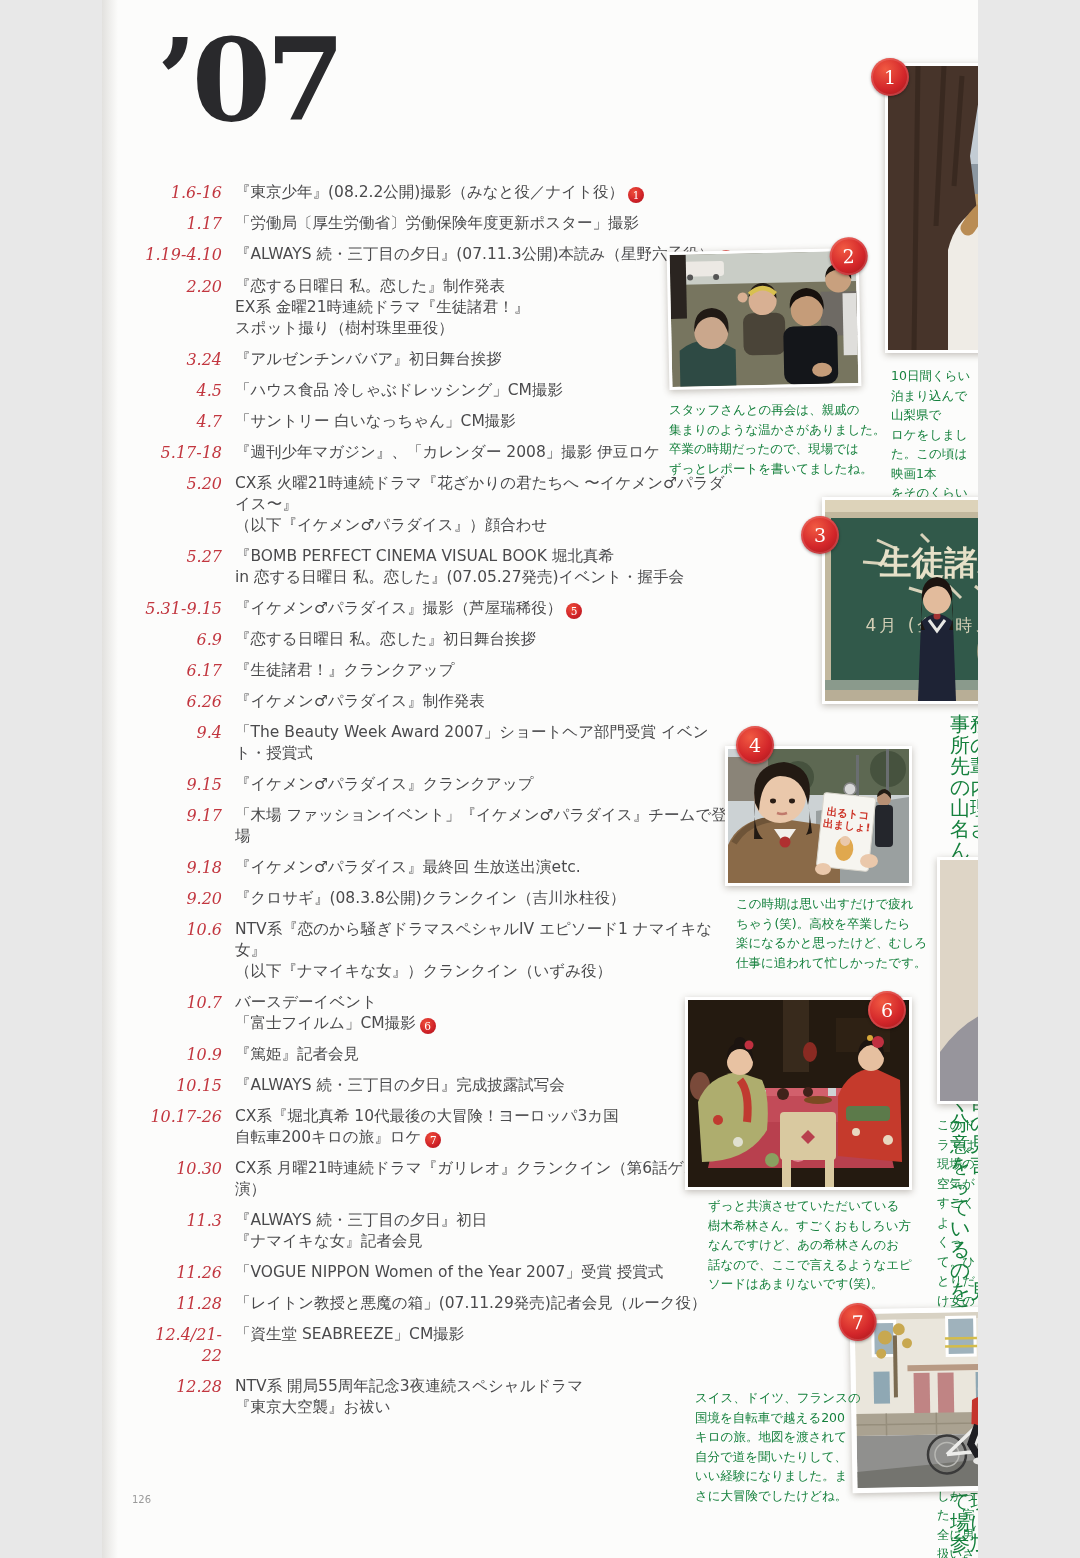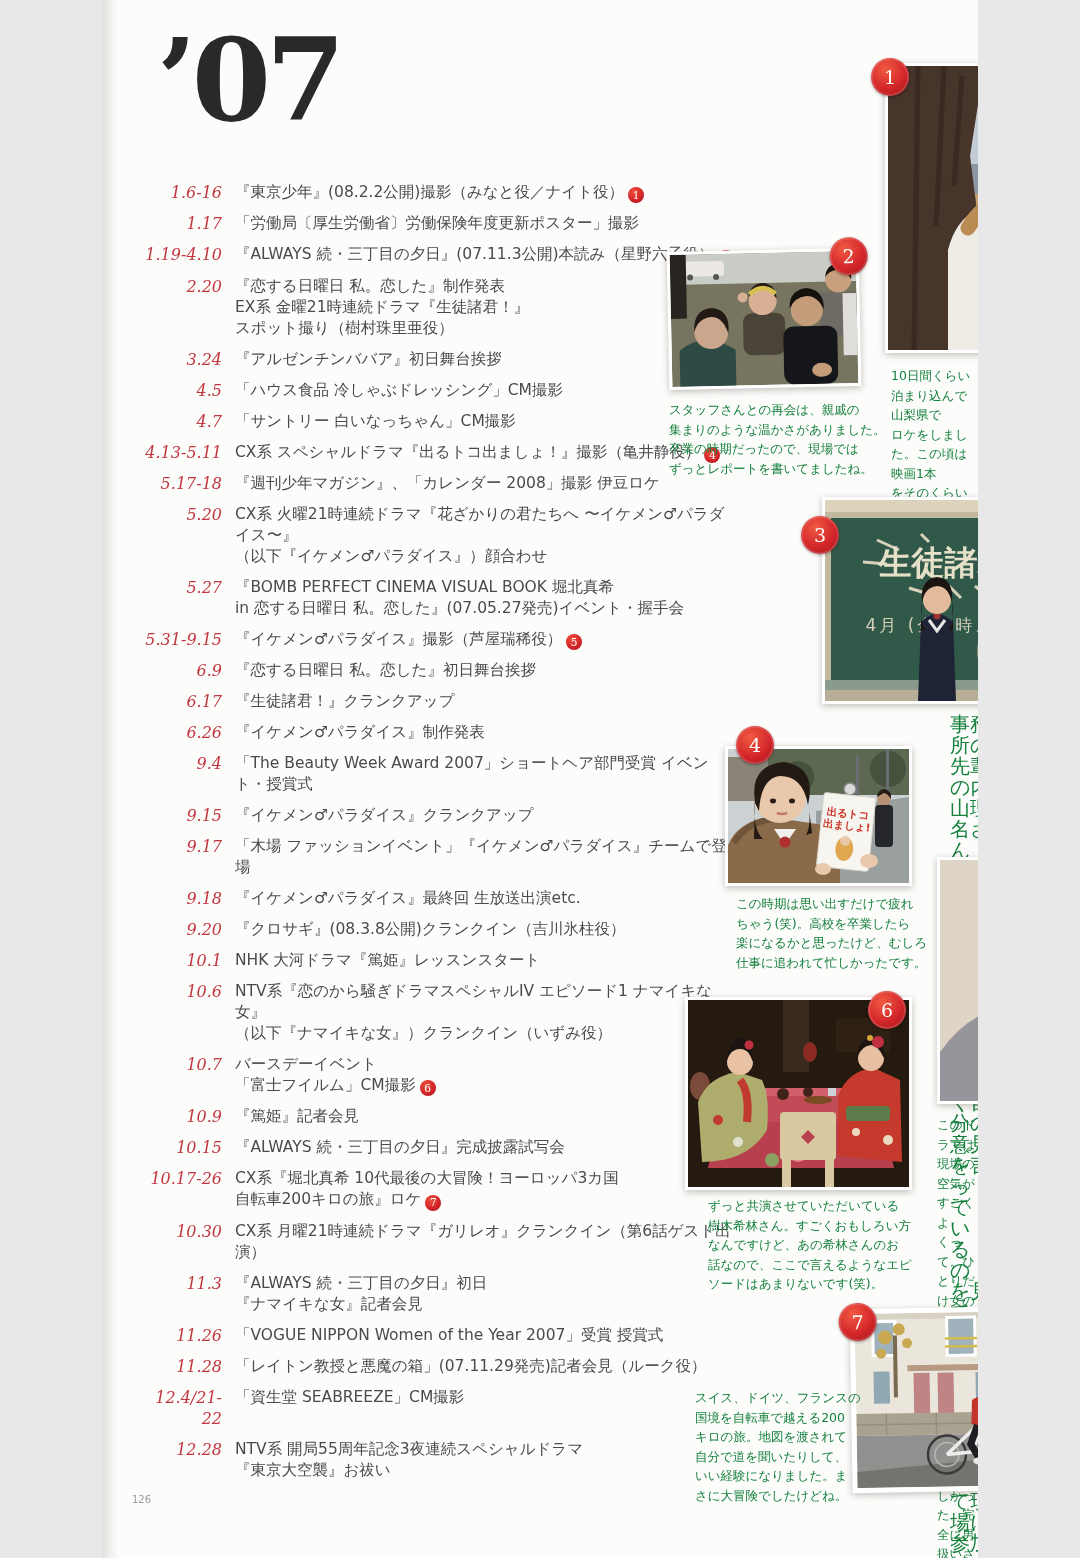--- a/index.html
+++ b/index.html
@@ -80,24 +80,20 @@
       </div>
       <div class="entry">
         <span class="date">4.5</span>
         <span class="etext">「ハウス食品 冷しゃぶドレッシング」CM撮影</span>
       </div>
       <div class="entry">
         <span class="date">4.7</span>
         <span class="etext">「サントリー 白いなっちゃん」CM撮影</span>
       </div>
       <div class="entry">
-        <span class="date">4.13-5.11</span>
-        <span class="etext">CX系 スペシャルドラマ『出るトコ出ましょ！』撮影（亀井静役）<span class="mini-badge">4</span></span>
-      </div>
-      <div class="entry">
         <span class="date">5.17-18</span>
         <span class="etext">『週刊少年マガジン』、「カレンダー 2008」撮影 伊豆ロケ</span>
       </div>
       <div class="entry">
         <span class="date">5.20</span>
         <span class="etext">CX系 火曜21時連続ドラマ『花ざかりの君たちへ 〜イケメン♂パラダイス〜』
 （以下『イケメン♂パラダイス』）顔合わせ</span>
       </div>
       <div class="entry">
         <span class="date">5.27</span>
@@ -132,24 +128,20 @@
         <span class="date">9.17</span>
         <span class="etext">「木場 ファッションイベント」『イケメン♂パラダイス』チームで登場</span>
       </div>
       <div class="entry">
         <span class="date">9.18</span>
         <span class="etext">『イケメン♂パラダイス』最終回 生放送出演etc.</span>
       </div>
       <div class="entry">
         <span class="date">9.20</span>
         <span class="etext">『クロサギ』(08.3.8公開)クランクイン（吉川氷柱役）</span>
-      </div>
-      <div class="entry">
-        <span class="date">10.1</span>
-        <span class="etext">NHK 大河ドラマ『篤姫』レッスンスタート</span>
       </div>
       <div class="entry">
         <span class="date">10.6</span>
         <span class="etext">NTV系『恋のから騒ぎドラマスペシャルIV エピソード1 ナマイキな女』
 （以下『ナマイキな女』）クランクイン（いずみ役）</span>
       </div>
       <div class="entry">
         <span class="date">10.7</span>
         <span class="etext">バースデーイベント
 「富士フイルム」CM撮影<span class="mini-badge">6</span></span>

